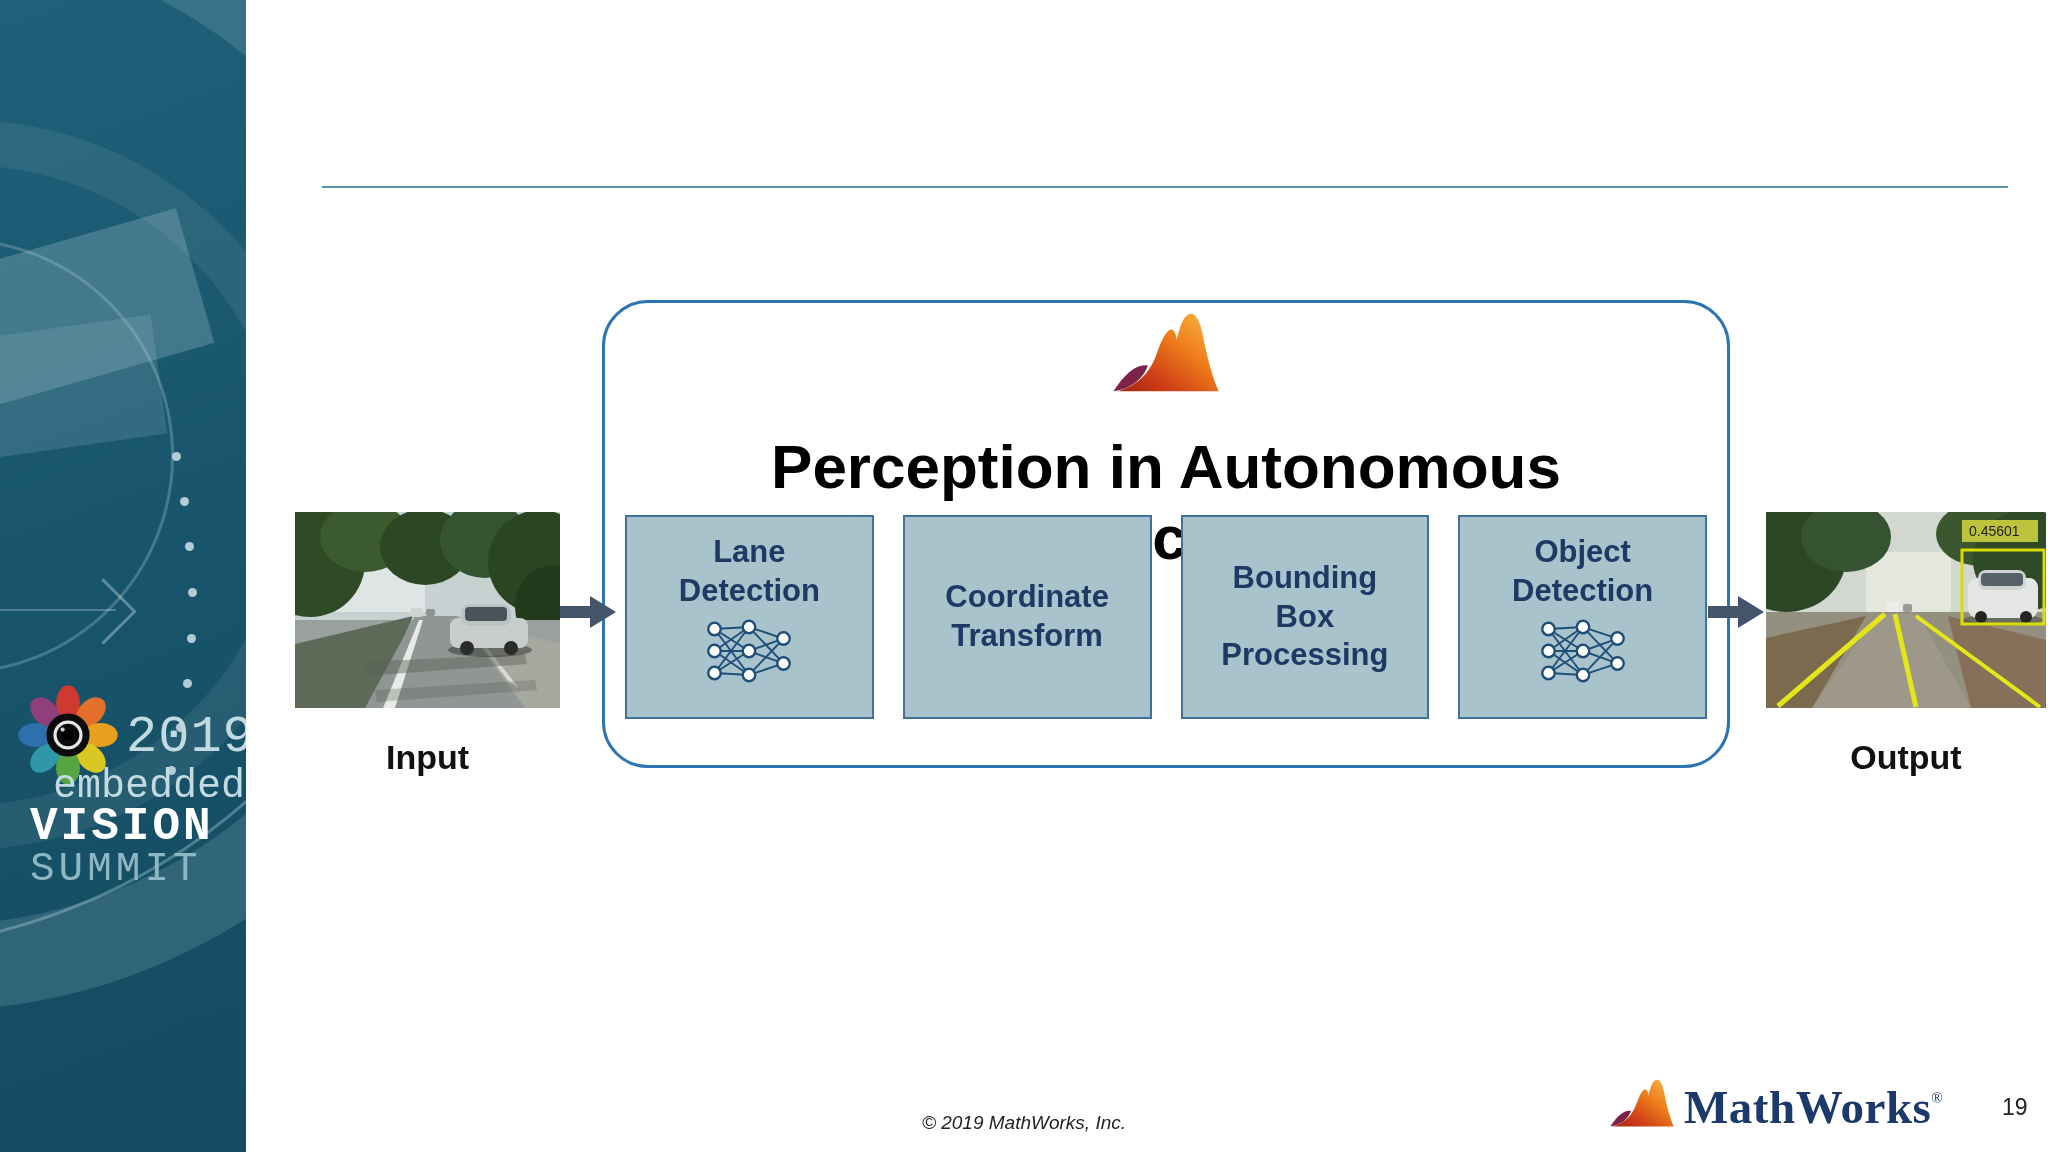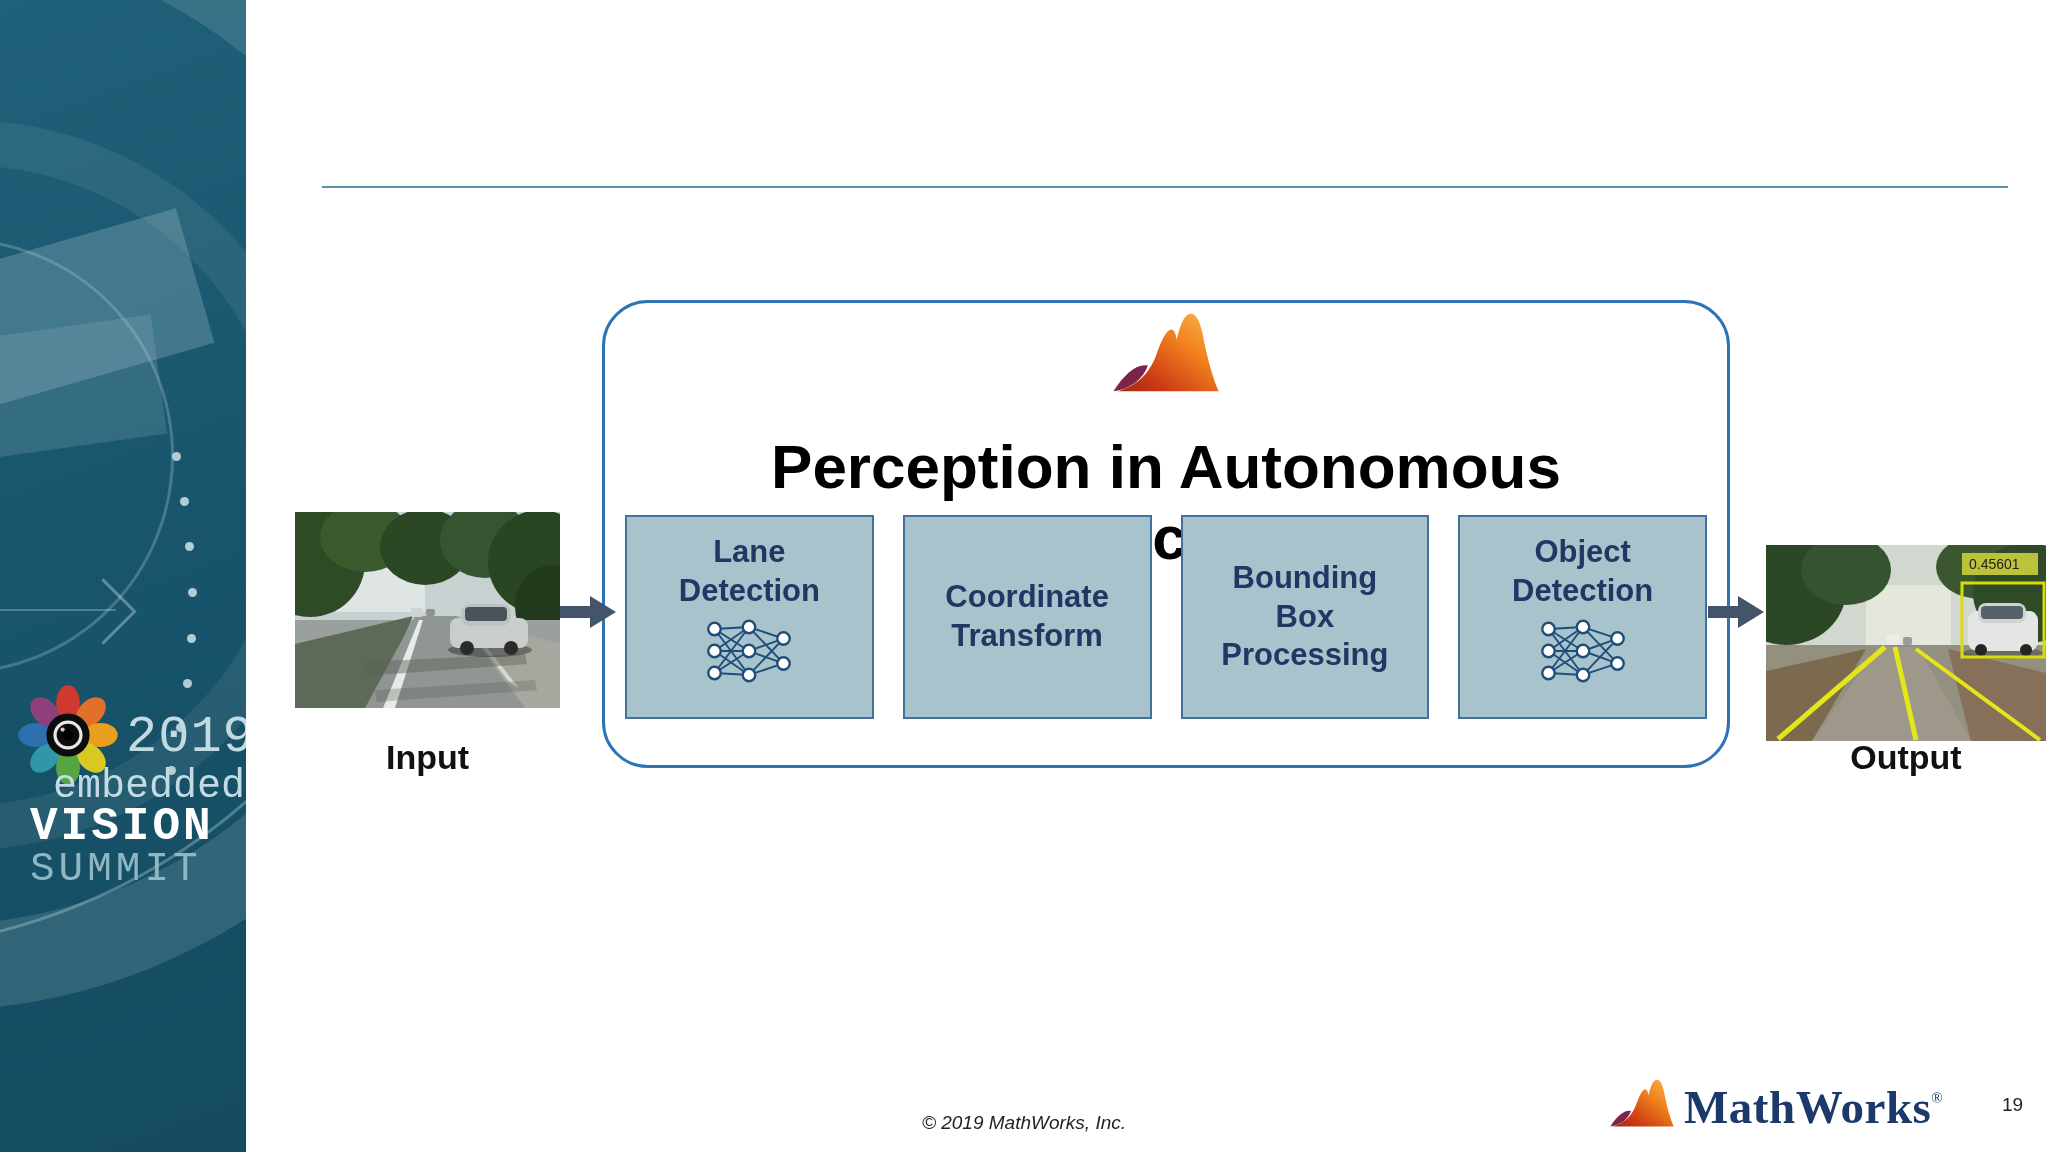--- a/index.html
+++ b/index.html
@@ -40,21 +40,21 @@
                font-weight:bold; letter-spacing:3px; }
   .ev-summit { position:absolute; left:30px; top:846px; font-size:41px; color:#8fb6c3;
                font-weight:300; letter-spacing:4px; }
 
   
   .rule-top { position:absolute; left:322px; top:186px; width:1686px; height:2px; background:#5b93a8; }
 
   .figure { position:absolute; }
   .figure svg { display:block; }
   .input-figure  { left:295px;  top:512px; width:265px; height:196px; }
-  .output-figure { left:1766px; top:512px; width:280px; height:196px;margin-top:33px; }
+  .output-figure { left:1766px; top:512px; width:280px; height:196px; }
   .io-label { position:absolute; text-align:center; font-size:34px; font-weight:bold; color:#111; }
   .input-label  { left:295px;  top:738px; width:265px; }
   .output-label { left:1766px; top:738px; width:280px; }
 
   .flow-arrow { position:absolute; z-index:5; }
   .arrow-1 { left:560px;  top:593px; }
   .arrow-2 { left:1708px; top:593px; }
 
   .pipeline {
     position:absolute; left:602px; top:300px; width:1128px; height:468px;
@@ -77,21 +77,21 @@
   .stage-icon { margin-top:4px; }
 
   
   .copyright { position:absolute; left:0; top:1112px; width:2048px; text-align:center;
                font-size:19px; font-style:italic; color:#222; }
   .brand { position:absolute; left:1606px; top:1076px; display:flex; align-items:center; gap:6px;justify-content:center; }
   .brand-name { font-family:"Liberation Serif", serif; font-size:47px; font-weight:600;
                 color:#1b3a6b; letter-spacing:0.5px; }
   .brand-reg { font-family:"Liberation Serif", serif; font-size:15px; color:#1b3a6b;
                vertical-align:20px; }
-  .page-num { position:absolute; left:2002px; top:1094px; font-size:19px; color:#222; }
+  .page-num { position:absolute; left:2002px; top:1094px; font-size:23px; color:#222; }
 </style>
 </head>
 <body>
 
 <svg width="0" height="0" style="position:absolute" aria-hidden="true">
   <defs>
     <linearGradient id="mg" x1="0" y1="96" x2="75" y2="0" gradientUnits="userSpaceOnUse">
       <stop offset="0" stop-color="#7e1c10"></stop>
       <stop offset="0.4" stop-color="#cc3a16"></stop>
       <stop offset="0.75" stop-color="#ef7f1c"></stop>

